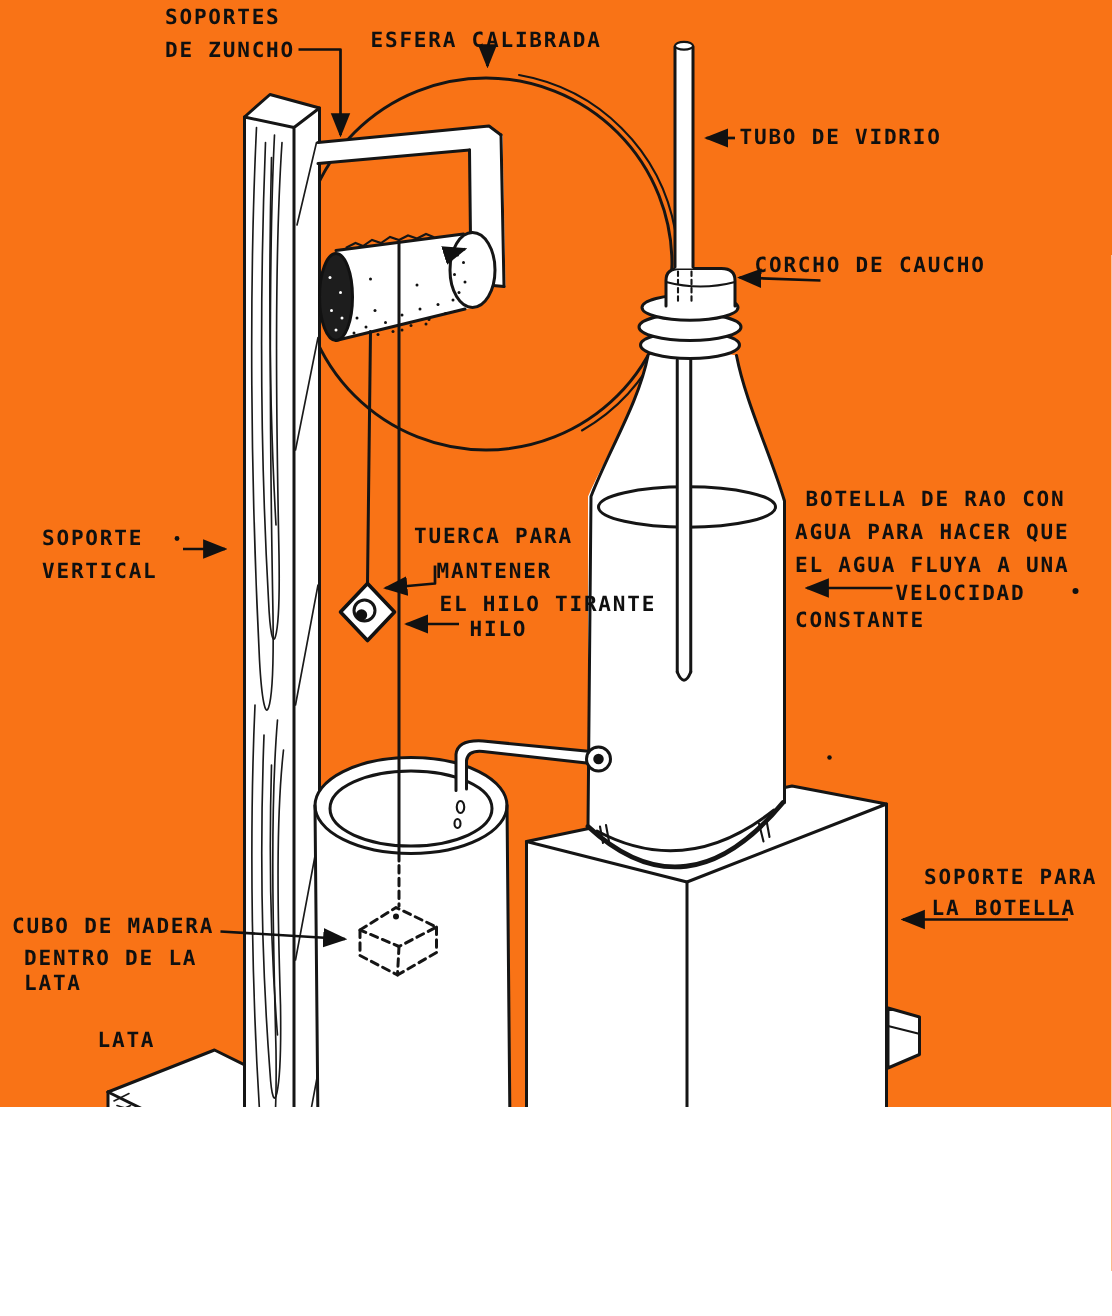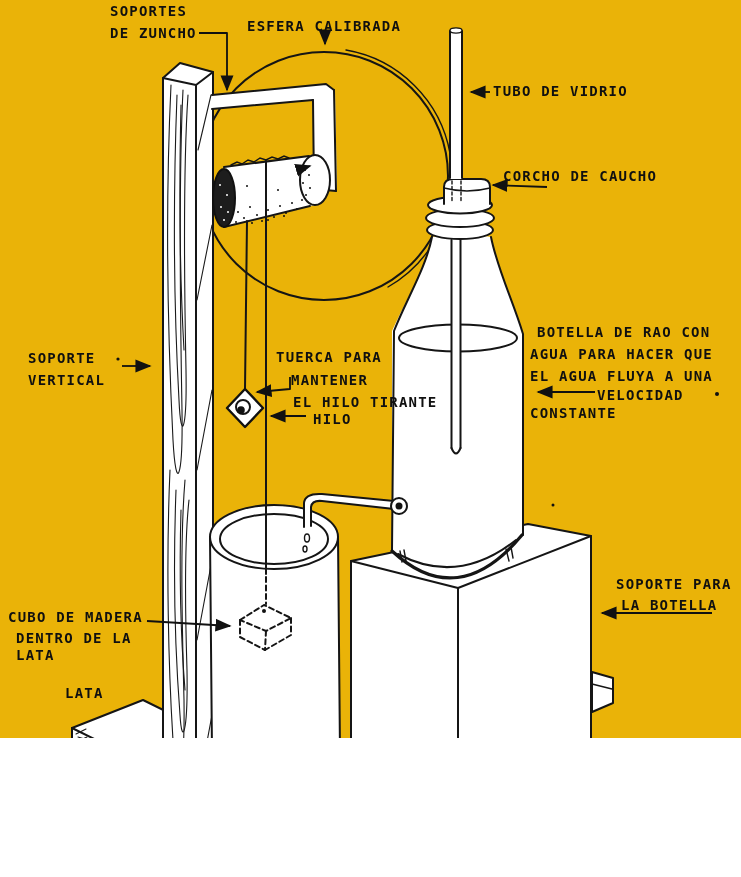--- a/index.html
+++ b/index.html
@@ -1,16 +1,16 @@
 <!DOCTYPE html>
 <html><head>
 <meta charset="utf-8">
 <style>
   html,body{margin:0;padding:0;background:#fff;}
-  .page{width:741px;height:738px;background:#eab308;position:relative;overflow:hidden;}
+  .page{width:741px;height:738px;background:#f97316;position:relative;overflow:hidden;}
   svg{display:block;}
   .lbl{font-family:"DejaVu Sans Mono",monospace;font-weight:700;font-size:14px;letter-spacing:1.2px;fill:#101010;}
   .s{stroke:#151515;fill:none;stroke-width:2;stroke-linecap:round;stroke-linejoin:round;}
   .s1{stroke:#151515;fill:none;stroke-width:1.4;stroke-linecap:round;}
   .s3{stroke:#151515;fill:none;stroke-width:3.2;stroke-linecap:round;}
   .wf{fill:#ffffff;}
   .grain{stroke:#1a1a1a;fill:none;stroke-width:1.1;stroke-linecap:round;}
   .dash{stroke-dasharray:5 3.5;}
   .dash2{stroke-dasharray:3 2.5;}
   .arrow{stroke:#111;stroke-width:1.8;fill:none;marker-end:url(#ah);stroke-linejoin:round;}

